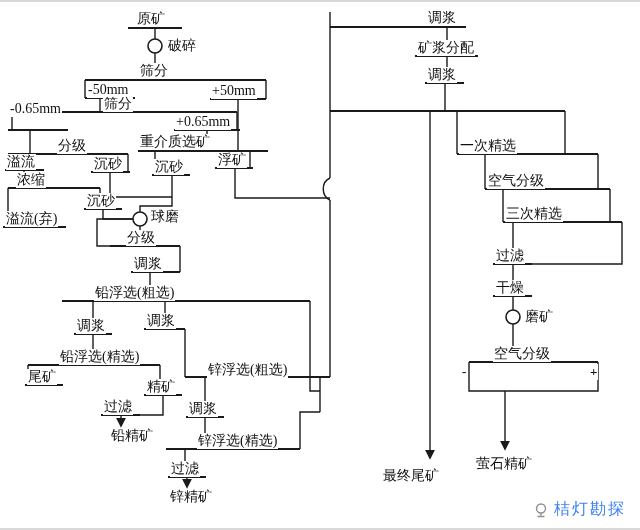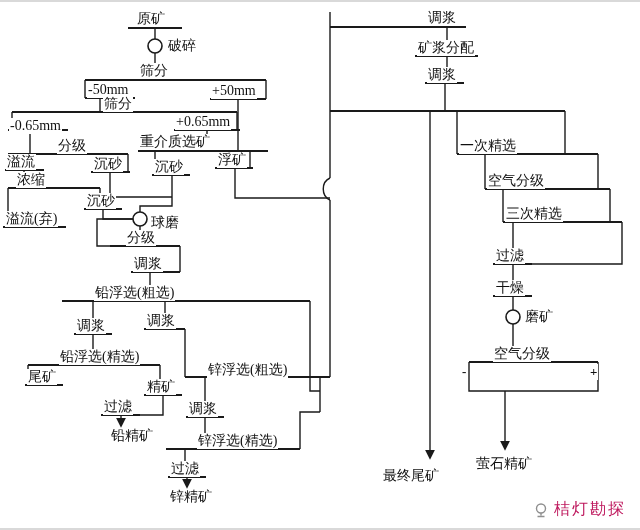--- a/index.html
+++ b/index.html
@@ -11,21 +11,21 @@
   }
   #wires{position:absolute;left:0;top:0;z-index:1;}
   .lbl{
     position:absolute;z-index:2;font-size:14px;line-height:16px;
     color:#101010;background:#ffffff;white-space:nowrap;padding:0 1px;
     font-weight:500;
   }
   .sign{font-size:13px;font-weight:700;}
   #watermark{
     position:absolute;right:14px;bottom:8px;z-index:3;display:flex;align-items:center;gap:5px;
-    color:#be185d;font-size:16px;letter-spacing:2px;
+    color:#3b82f6;font-size:16px;letter-spacing:2px;
     font-family:"Liberation Sans","DejaVu Sans",sans-serif;
   }
 </style>
 </head>
 <body>
 
 <div id="canvas">
 
   <svg id="wires" width="640" height="530" viewBox="0 0 640 530">
     <defs>
@@ -145,32 +145,32 @@
     <circle cx="140" cy="217" r="7" fill="#ffffff" stroke="#1a1a1a" stroke-width="1.6"></circle>
     <circle cx="513" cy="315" r="7" fill="#ffffff" stroke="#1a1a1a" stroke-width="1.6"></circle>
   </svg>
 
   <div class="lbl" style="left:136px;top:9px">原矿</div>
   <div class="lbl" style="left:167px;top:36px">破碎</div>
   <div class="lbl" style="left:139px;top:61px">筛分</div>
   <div class="lbl" style="left:87px;top:80px">-50mm</div>
   <div class="lbl" style="left:211px;top:81px">+50mm</div>
   <div class="lbl" style="left:103px;top:94px">筛分</div>
-  <div class="lbl" style="left:9px;top:116px">-0.65mm</div>
+  <div class="lbl" style="left:9px;top:99px">-0.65mm</div>
   <div class="lbl" style="left:175px;top:112px">+0.65mm</div>
   <div class="lbl" style="left:57px;top:136px">分级</div>
   <div class="lbl" style="left:139px;top:132px">重介质选矿</div>
   <div class="lbl" style="left:6px;top:152px">溢流</div>
   <div class="lbl" style="left:93px;top:154px">沉砂</div>
   <div class="lbl" style="left:154px;top:157px">沉砂</div>
   <div class="lbl" style="left:217px;top:150px">浮矿</div>
   <div class="lbl" style="left:16px;top:170px">浓缩</div>
   <div class="lbl" style="left:86px;top:191px">沉砂</div>
   <div class="lbl" style="left:5px;top:209px">溢流(弃)</div>
-  <div class="lbl" style="left:150px;top:213px">球磨</div>
+  <div class="lbl" style="left:150px;top:207px">球磨</div>
   <div class="lbl" style="left:126px;top:228px">分级</div>
   <div class="lbl" style="left:133px;top:254px">调浆</div>
   <div class="lbl" style="left:94px;top:283px">铅浮选(粗选)</div>
   <div class="lbl" style="left:76px;top:316px">调浆</div>
   <div class="lbl" style="left:146px;top:311px">调浆</div>
   <div class="lbl" style="left:59px;top:347px">铅浮选(精选)</div>
   <div class="lbl" style="left:207px;top:360px">锌浮选(粗选)</div>
   <div class="lbl" style="left:27px;top:367px">尾矿</div>
   <div class="lbl" style="left:146px;top:377px">精矿</div>
   <div class="lbl" style="left:103px;top:397px">过滤</div>

